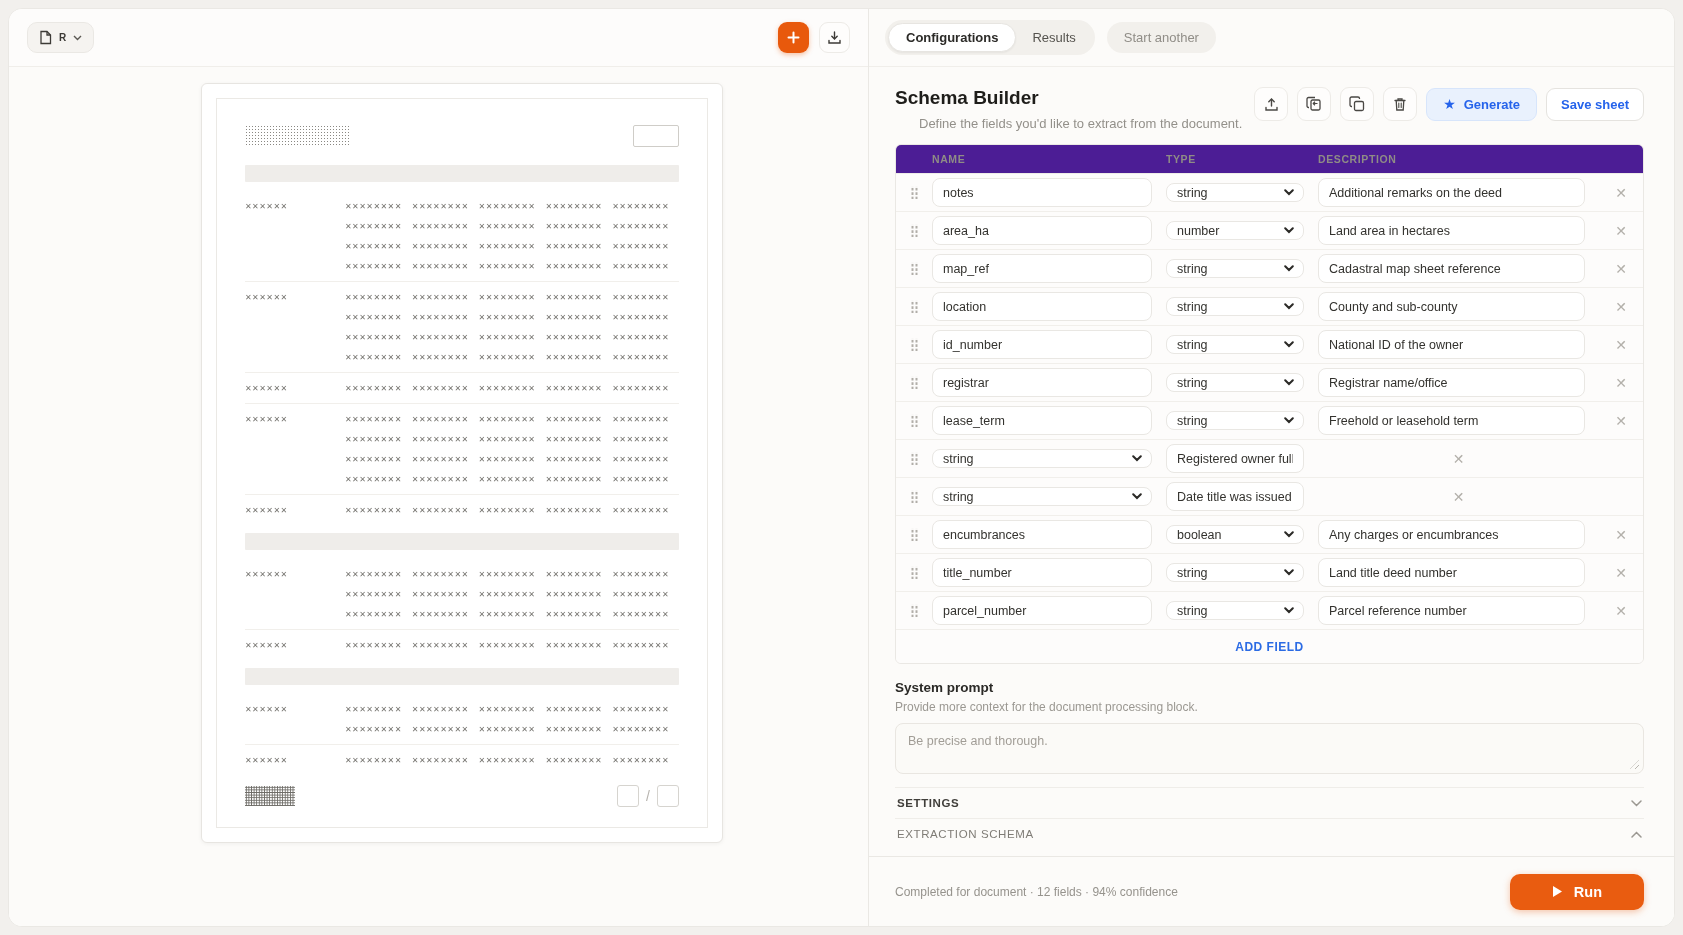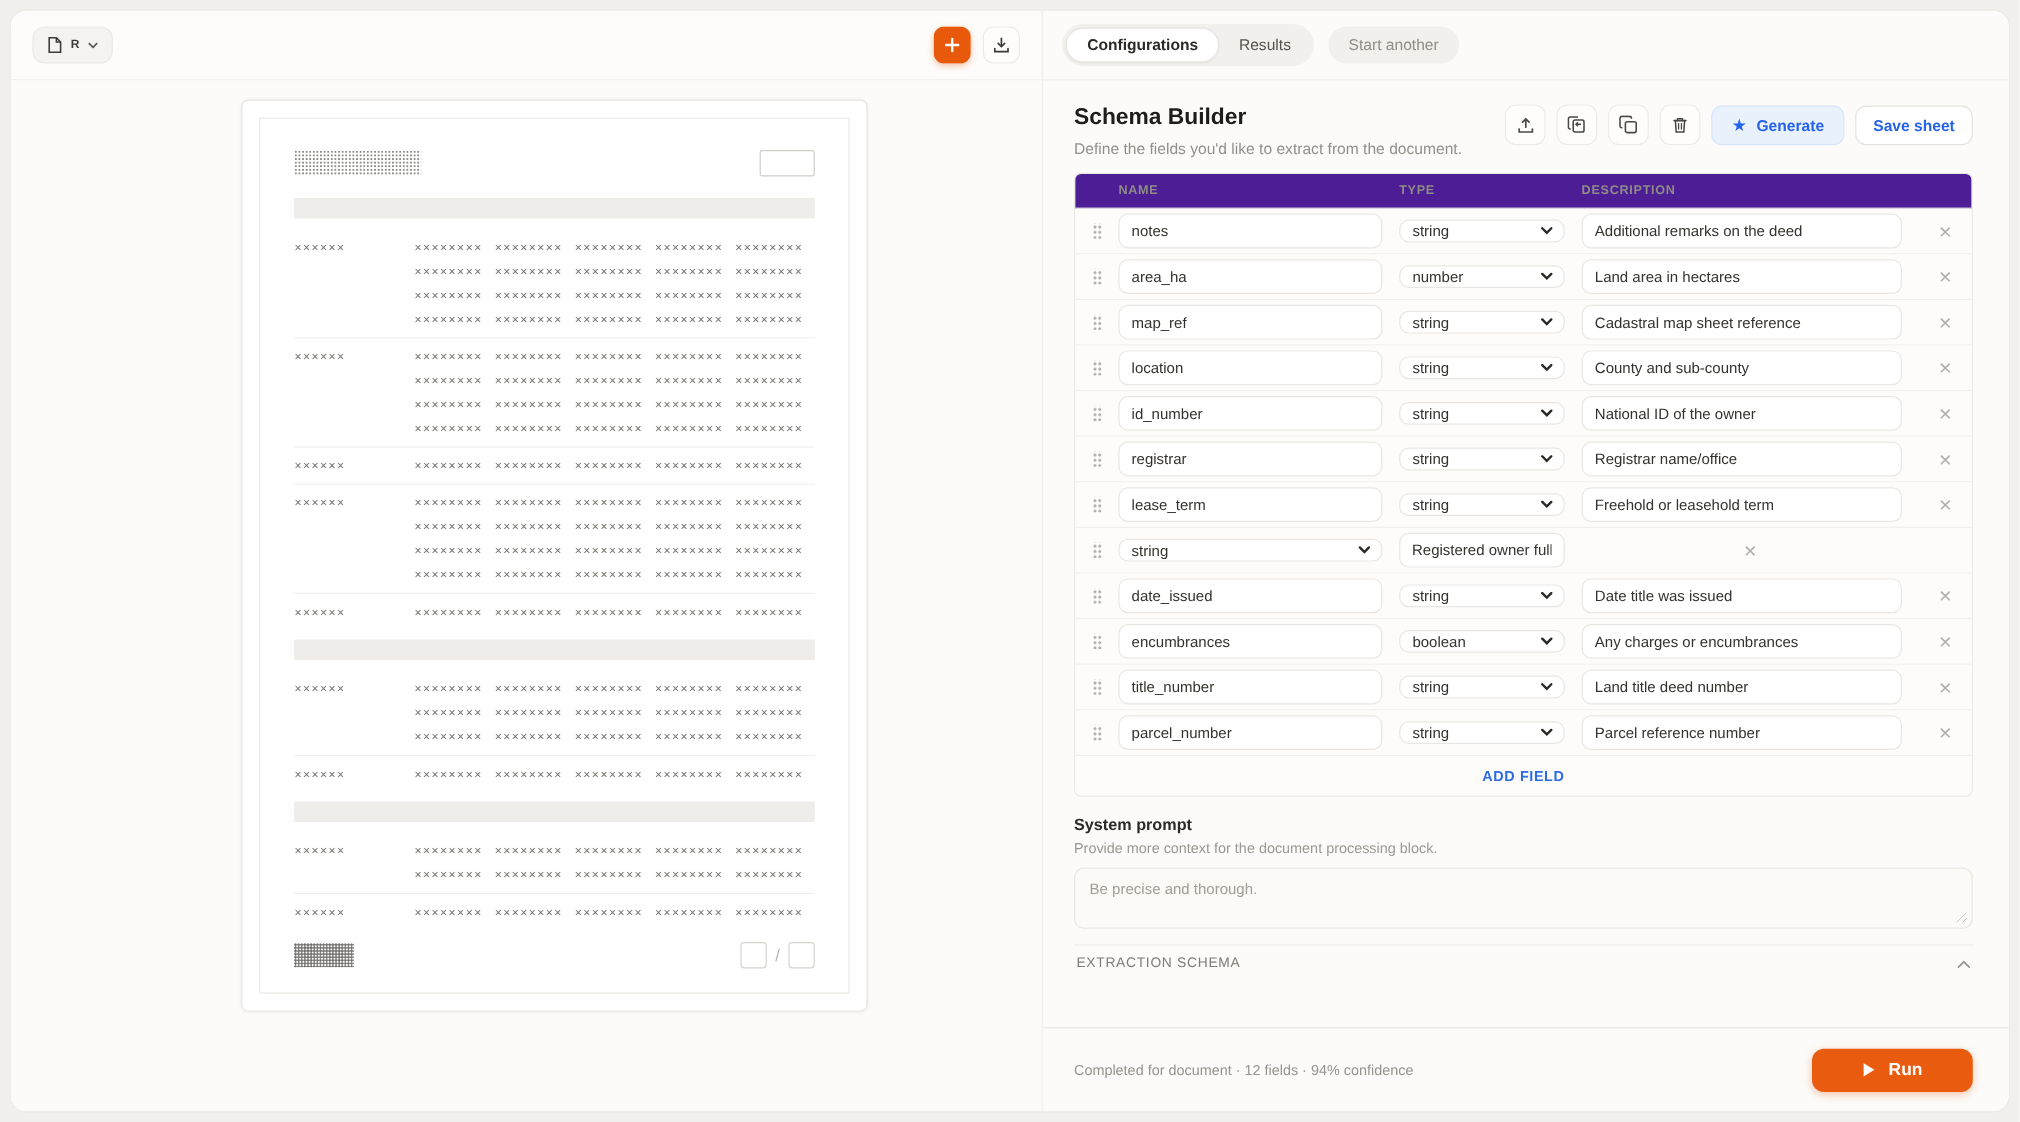--- a/index.html
+++ b/index.html
@@ -61,21 +61,21 @@
   .right-panel { flex:1; display:flex; flex-direction:column; background:#fcfbf9; min-width:0; }
   .tab-bar { height:58px; flex:0 0 58px; display:flex; align-items:center; padding:0 16px; gap:12px; border-bottom:1px solid #f0eeea; }
   .tab-group { display:flex; align-items:center; background:#f2f0ec; border-radius:999px; padding:3px; }
   .tab { font-size:13px; padding:7px 16px; color:#55534e; border-radius:999px; cursor:pointer; white-space:nowrap; }
   .tab.active { background:#fff; border:1px solid #e7e5e1; box-shadow:0 1px 2px rgba(0,0,0,.05); font-weight:bold; color:#2b2a27; padding:6px 17px; }
   .tab-standalone { font-size:13px; color:#908d87; background:#f2f0ec; border-radius:999px; padding:8px 17px; cursor:pointer; white-space:nowrap; }
 
   .content { flex:1; padding:20px 30px 0 26px; overflow:hidden; }
   .sb-header { display:flex; justify-content:space-between; align-items:flex-start; }
   .sb-title { font-size:19px; font-weight:bold; color:#1e1d1a; }
-  .sb-sub { font-size:13px; color:#93908a; margin-top:7px; }
+  .sb-sub { font-size:13px; color:#93908a; margin-top:7px;margin-left:24px; }
   .sb-actions { display:flex; align-items:center; gap:9px; }
   .icon-btn { width:34px; height:34px; background:#fefdfc; border:1px solid #edebe7; border-radius:9px; display:flex; align-items:center; justify-content:center; cursor:pointer; }
   .generate-btn { display:flex; align-items:center; gap:8px; background:#e9f1fd; border:1px solid #d7e5fb; border-radius:9px; padding:8px 16px; cursor:pointer; }
   .generate-btn .star { color:#2563eb; font-size:14px; line-height:1; }
   .generate-btn .lbl, .save-btn { font-size:13px; font-weight:bold; color:#2563eb; }
   .save-btn { background:#fff; border:1px solid #e5e3df; border-radius:9px; padding:8px 14px; cursor:pointer; }
 
   .fields-table { margin-top:13px; border:1px solid #eae8e4; border-radius:6px; overflow:hidden; background:#fdfcfb; }
   .tgrid { display:grid; grid-template-columns:36px 234px 152px 1fr 44px; align-items:center; }
   .thead { background:#4c1d95; border-bottom:1px solid #eeece8; height:29px; }
@@ -624,23 +624,20 @@
               <input class="tin" value="Registered owner full name" style="">
             </div>
             <div class="x-btn">✕</div>
           </div>
 
           <div class="tgrid frow">
             <div>
               <div class="drag-handle"></div>
             </div>
             <div class="cell-pad">
-              <input class="tin" value="date_issued" style="">
-            </div>
-            <div class="cell-pad">
               <div class="tselect">
                 <span>string</span>
                 <span>
                   <svg width="10" height="7" viewBox="0 0 10 7" fill="none" stroke="#2b2a27" stroke-width="2" stroke-linecap="round">
                     <path d="M1.2 1.2L5 5l3.8-3.8"></path>
                   </svg>
                 </span>
               </div>
             </div>
             <div class="cell-pad">
@@ -726,20 +723,28 @@
       <div class="sys-prompt">
         <div class="sp-title">System prompt</div>
         <div class="sp-sub">Provide more context for the document processing block.</div>
         <div class="sp-wrap">
           <textarea class="sp-box" style="">Be precise and thorough.</textarea>
           <div class="sp-resize"></div>
         </div>
       </div>
 
       <div class="sections">
+        <div class="section-row">
+          <span class="sec-label">SETTINGS</span>
+          <span>
+            <svg width="11" height="7" viewBox="0 0 11 7" fill="none" stroke="#9b9892" stroke-width="1.5" stroke-linecap="round">
+                <path d="M1 1l4.5 4.5L10 1"></path>
+              </svg>
+          </span>
+        </div>
         <div class="section-row">
           <span class="sec-label muted">EXTRACTION SCHEMA</span>
           <span>
             <svg width="11" height="7" viewBox="0 0 11 7" fill="none" stroke="#9b9892" stroke-width="1.5" stroke-linecap="round">
                 <path d="M1 6l4.5-4.5L10 6"></path>
               </svg>
           </span>
         </div>
       </div>
     </div>

